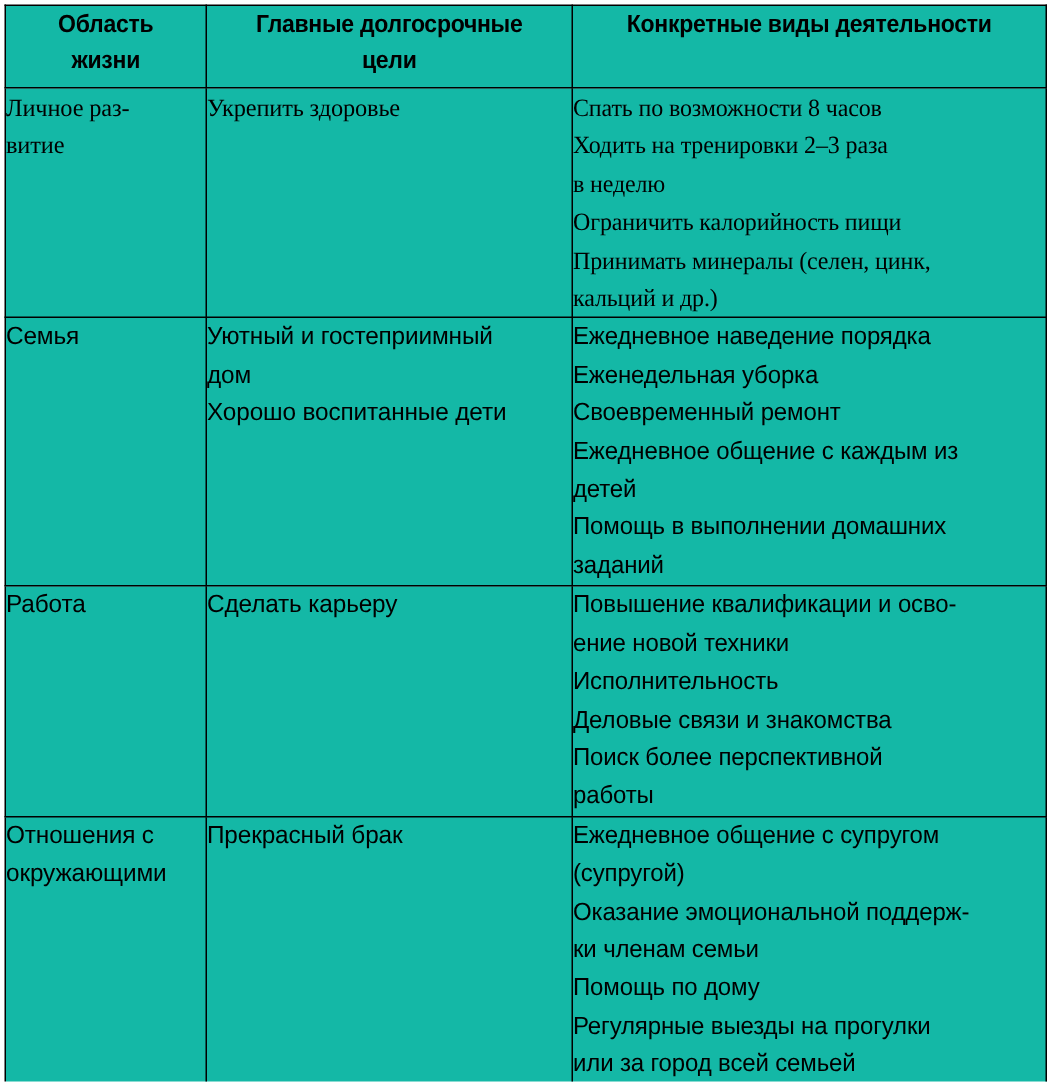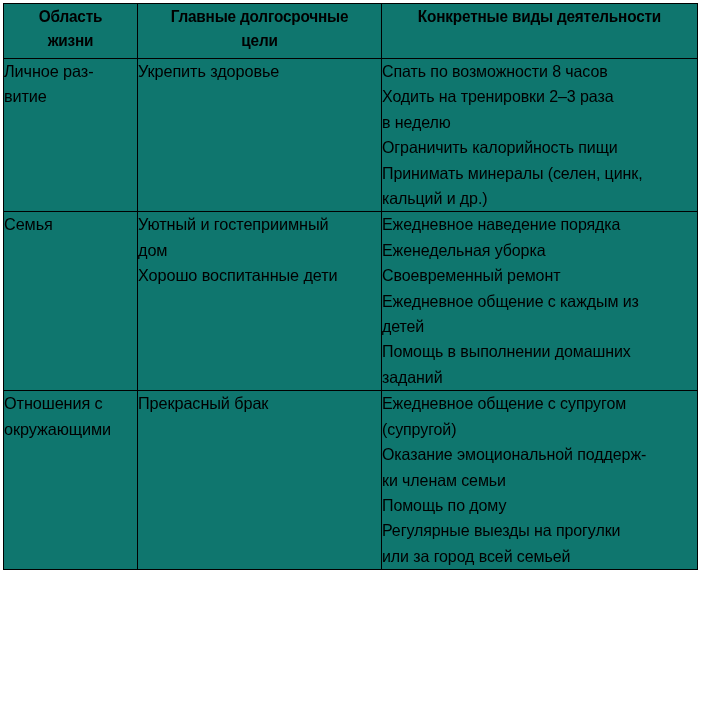--- a/index.html
+++ b/index.html
@@ -36,21 +36,21 @@
 
   table.goals-table col.c1 { width: 134px; }
   table.goals-table col.c2 { width: 244px; }
   table.goals-table col.c3 { width: 316px; }
 
   table.goals-table th,
   table.goals-table td {
     border: 1.5px solid #000000;
     padding: 0;
     vertical-align: top;
-    background: #0f766e;
+    background: #14b8a6;
   }
 
   
   thead th {
     text-align: center;
     vertical-align: middle;
     height: 54px;
     padding: 2px 4px 4px 4px;
   }
   .hdr-text {
@@ -78,21 +78,21 @@
     letter-spacing: -0.1px;
     white-space: pre-line;
     transform: scaleX(0.985);
     transform-origin: left top;
   }
   td.col-acts .cell-text {
     transform: scaleX(0.97);
   }
 
   
-  tr.row-0 td { height: 145px; }
+  tr.row-0 td { height: 145px; font-family: Liberation Serif, serif; }
   tr.row-1 td { height: 176px; margin-left: 45px; }
   tr.row-2 td { height: 148px; }
   tr.row-3 td { height: 172px; }
 </style>
 </head>
 <body>
 
 <div class="sheet">
 
   <table class="goals-table">
@@ -151,20 +151,36 @@
           <span class="cell-text">Ежедневное наведение порядка
 Еженедельная уборка
 Своевременный ремонт
 Ежедневное общение с каждым из
 детей
 Помощь в выполнении домашних
 заданий</span>
         </td>
       </tr>
 
+      <tr class="row-2">
+        <td class="col-area">
+          <span class="cell-text">Работа</span>
+        </td>
+        <td class="col-goals">
+          <span class="cell-text">Сделать карьеру</span>
+        </td>
+        <td class="col-acts">
+          <span class="cell-text">Повышение квалификации и осво-
+ение новой техники
+Исполнительность
+Деловые связи и знакомства
+Поиск более перспективной
+работы</span>
+        </td>
+      </tr>
 
       <tr class="row-3">
         <td class="col-area">
           <span class="cell-text">Отношения с
 окружающими</span>
         </td>
         <td class="col-goals">
           <span class="cell-text">Прекрасный брак</span>
         </td>
         <td class="col-acts">

